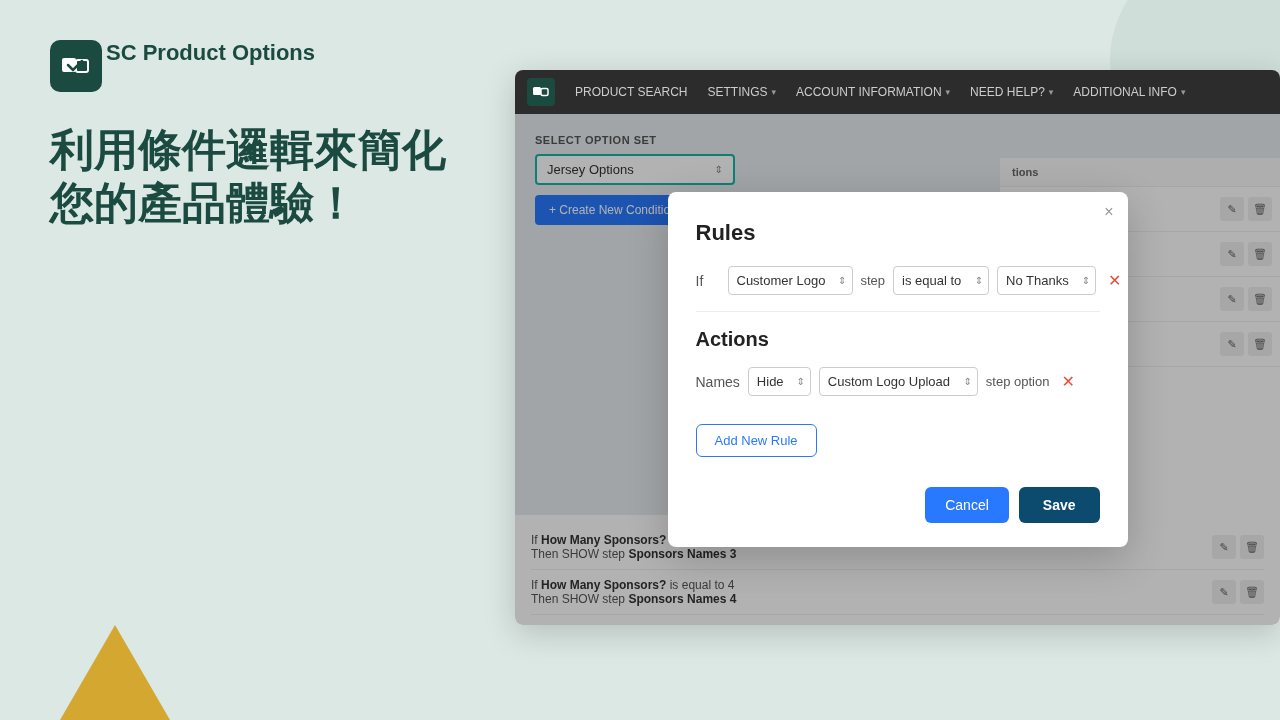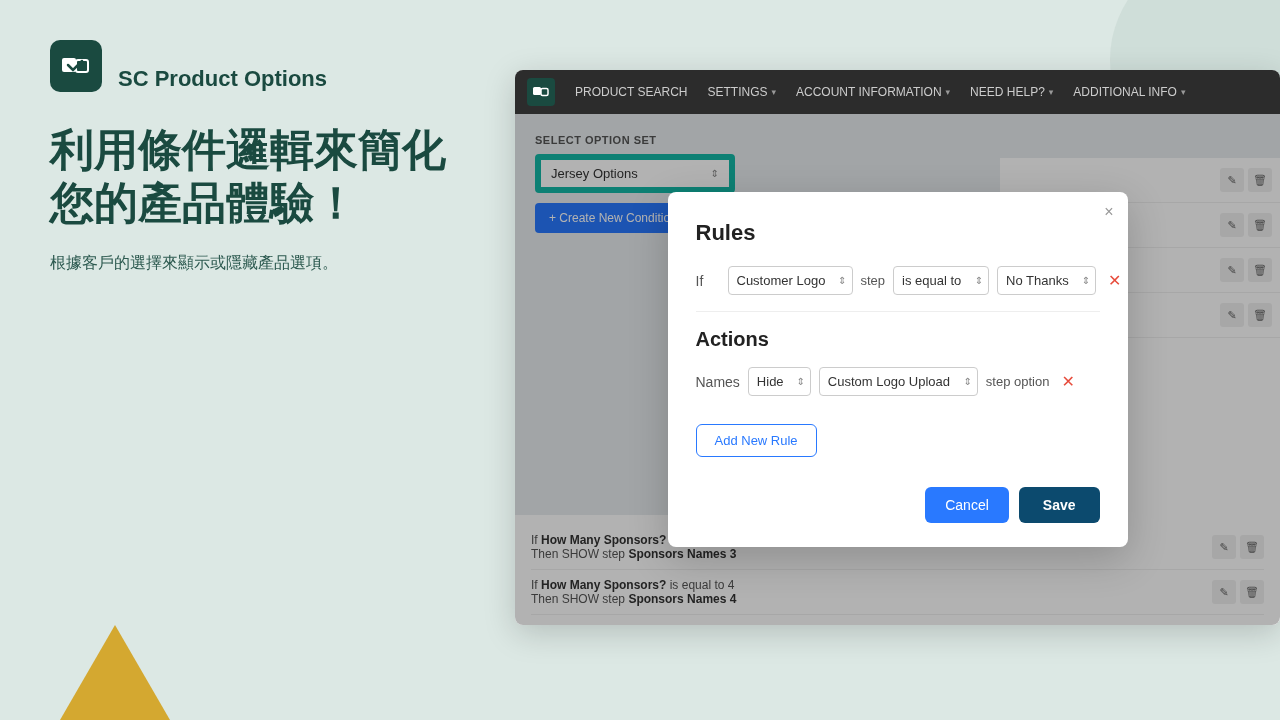--- a/index.html
+++ b/index.html
@@ -20,22 +20,22 @@
       height: 720px;
       background: #dce8e4;
       padding: 40px 50px;
       display: flex;
       flex-direction: column;
       justify-content: flex-start;
     }
 
     .brand-row {
       display: flex;
-      align-items: flex-end;
-      gap: 16px;
+      align-items: flex-start;
+      gap: 4px;
       margin-bottom: 32px;
     }
 
     .brand-logo {
       width: 52px;
       height: 52px;
       background: #1a4a40;
       border-radius: 10px;
       display: flex;
       align-items: center;
@@ -146,21 +146,21 @@
       font-size: 11px;
       font-weight: 600;
       color: #555;
       text-transform: uppercase;
       letter-spacing: 0.5px;
       margin-bottom: 8px;
     }
 
     .option-select {
       background: white;
-      border: 6px solid #14b8a6;
+      border: 2px solid #14b8a6;
       border-radius: 4px;
       padding: 6px 10px;
       font-size: 13px;
       color: #333;
       width: 200px;
       display: flex;
       align-items: center;
       justify-content: space-between;
     }
 
@@ -423,21 +423,20 @@
     <div class="brand-logo">
       <svg width="32" height="32" viewBox="0 0 32 32">
         <rect x="2" y="8" width="14" height="14" rx="2" fill="white"></rect>
         <rect x="16" y="10" width="12" height="12" rx="2" fill="none" stroke="white" stroke-width="2"></rect>
         <path d="M8 15 L13 20 L22 11" stroke="#1a4a40" stroke-width="2.5" fill="none" stroke-linecap="round"></path>
       </svg>
     </div>
     <span class="brand-name">SC Product Options</span>
   </div>
   <div class="hero-text">利用條件邏輯來簡化您的產品體驗！</div>
-  <div class="sub-text">根據客戶的選擇來顯示或隱藏產品選項。</div>
   <div class="triangle-decoration"></div>
 </div>
 
 <div style="position:absolute;top:-50px;right:-50px;width:220px;height:220px;background:#c5d5d0;border-radius:50%;opacity:0.55;z-index:0;"></div>
 
 <div class="browser-window">
 
   <div class="nav-bar">
     <div class="nav-logo">
       <svg width="18" height="18" viewBox="0 0 18 18">
@@ -471,20 +470,21 @@
     <div style="margin-bottom:10px;">
       <div class="select-label">SELECT OPTION SET</div>
       <div class="option-select">
         <span>Jersey Options</span>
         <span style="font-size:10px;color:#888;">⇕</span>
       </div>
       <button class="create-btn">+ Create New Condition</button>
     </div>
 
     <div class="table-area">
+      <div class="table-header">tions</div>
       <div class="table-row-item">
         <div class="icon-btn">✎</div>
         <div class="icon-btn">🗑</div>
       </div>
       <div class="table-row-item">
         <div class="icon-btn">✎</div>
         <div class="icon-btn">🗑</div>
       </div>
       <div class="table-row-item">
         <div class="icon-btn">✎</div>

